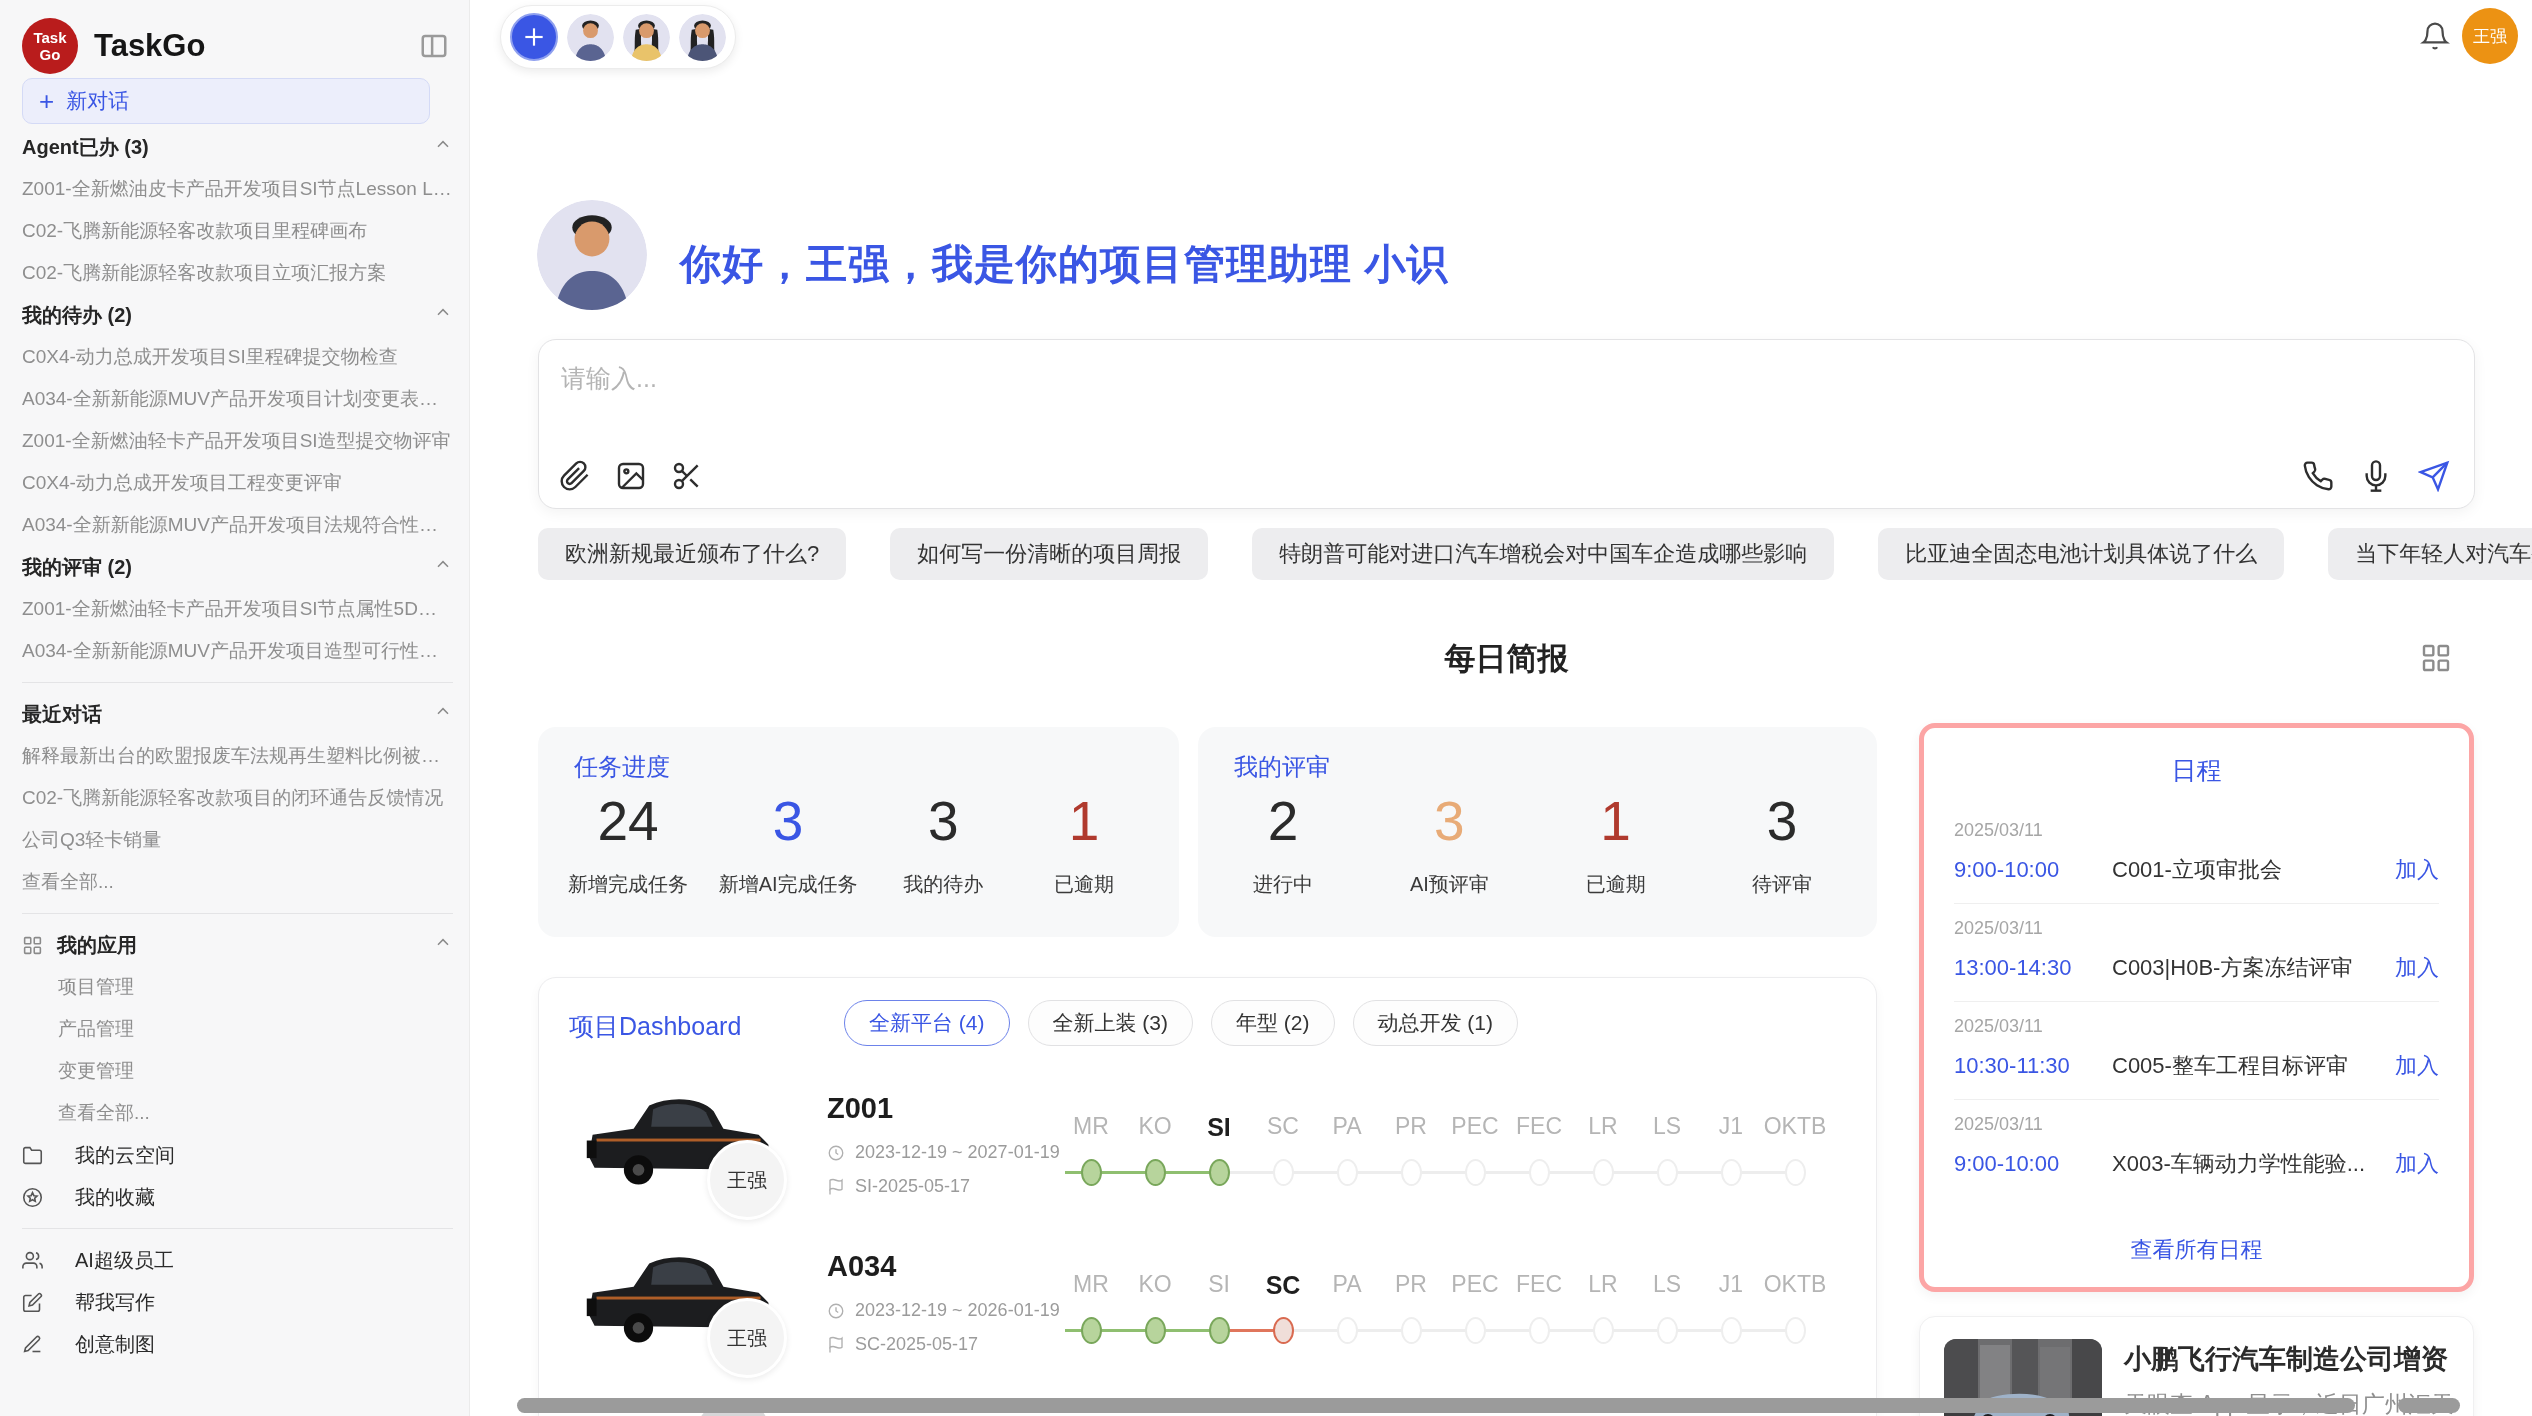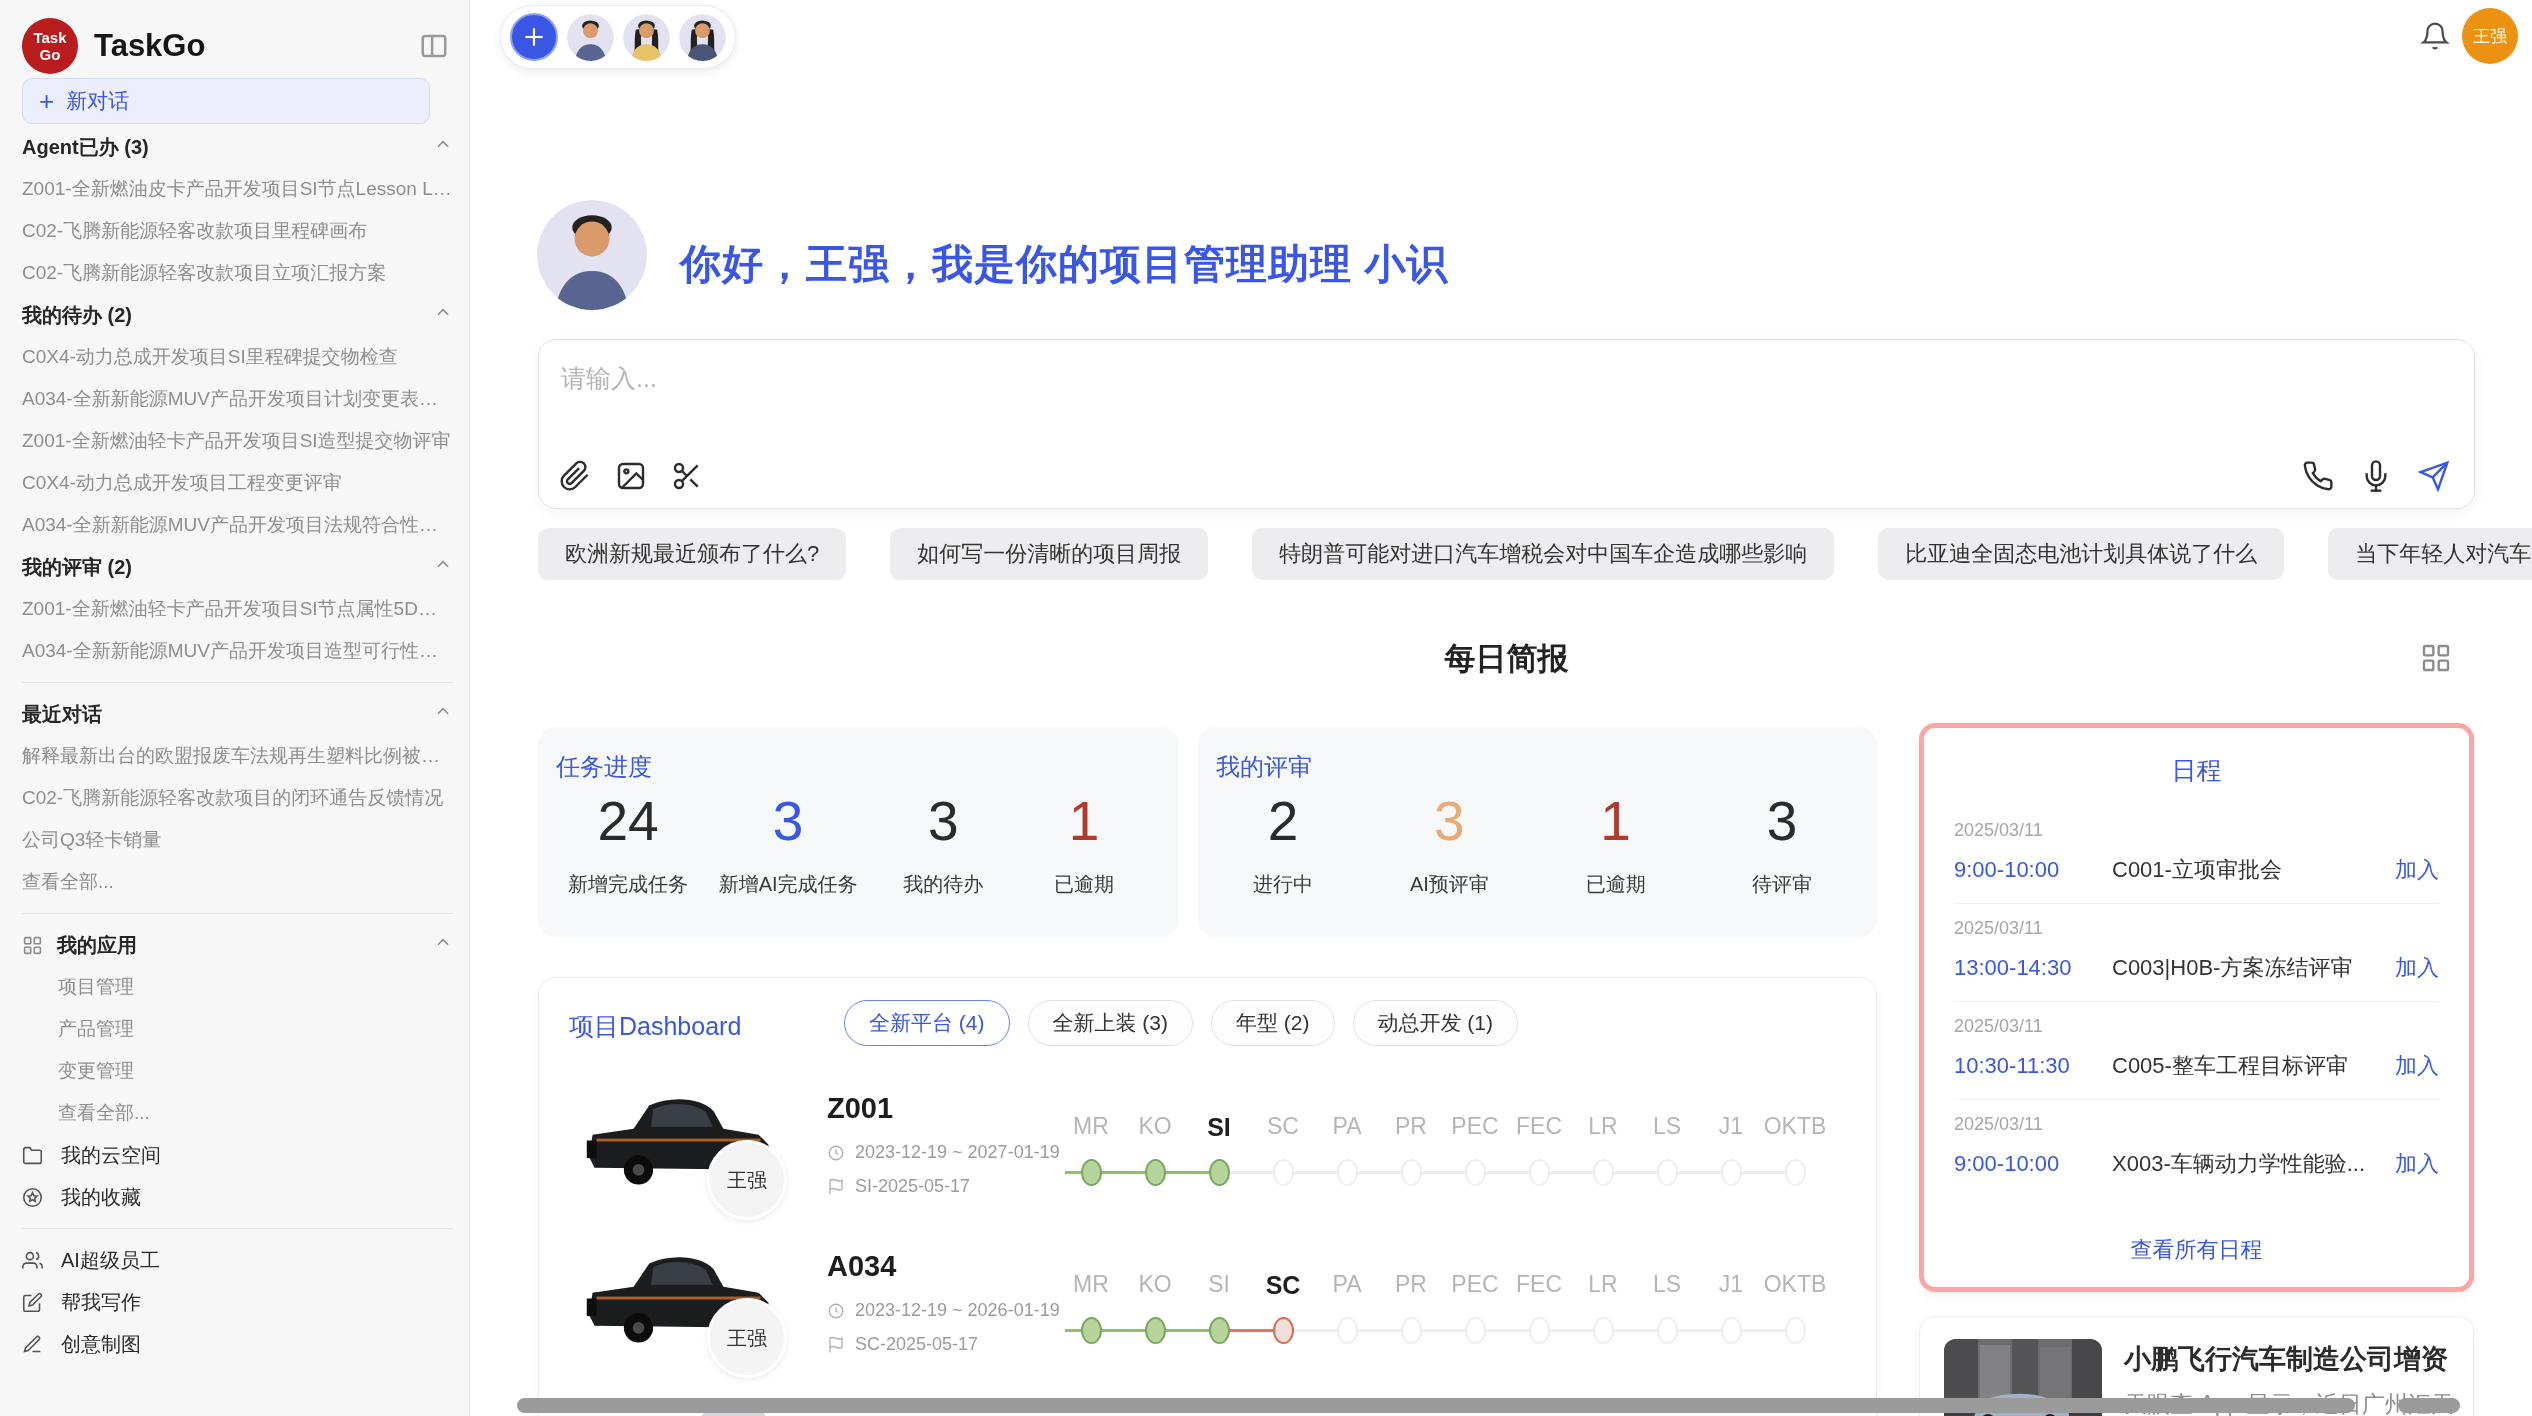--- a/index.html
+++ b/index.html
@@ -22,21 +22,21 @@
   .new-chat .plus { font-size:26px; margin-right:12px; font-weight:400; }
   #sb-scroll { position:absolute; left:22px; right:16px; top:126px; bottom:0; overflow:hidden; }
   .sb-sec { height:42px; display:flex; align-items:center; font-size:20px; font-weight:600;
     color:#262626; cursor:pointer; }
   .sb-sec .sp { flex:1; }
   .sb-sec svg { width:20px; height:20px; color:#8a8a8a; }
   .sb-item { height:42px; line-height:42px; font-size:19px; color:#8e8e8e; white-space:nowrap;
     overflow:hidden; text-overflow:ellipsis; cursor:pointer; }
   .sb-item.indent { padding-left:36px; }
   .sb-div { border-top:1px solid #e4e4e6; margin:10px 0; }
-  .sb-link { height:42px; display:flex; align-items:center; gap:18px; font-size:20px;
+  .sb-link { height:42px; display:flex; align-items:center; gap:32px; font-size:20px;
     color:#2b2b2b; cursor:pointer; }
   .sb-link svg { width:21px; height:21px; color:#555; }
 
   
   .assistant-pill { position:absolute; left:500px; top:5px; height:64px; border-radius:32px;
     background:#fff; border:1px solid #ececec; box-shadow:0 3px 10px rgba(0,0,0,.08);
     display:flex; align-items:center; gap:9px; padding:0 9px; }
   .pill-add { width:48px; height:48px; border-radius:50%; background:#3a56e4; color:#fff;
     display:flex; align-items:center; justify-content:center; cursor:pointer;
     border:2px solid #8fa0ef; }
@@ -71,21 +71,21 @@
     padding:0 27px; font-size:22px; color:#333; white-space:nowrap; cursor:pointer; }
 
   
   .briefing-title { position:absolute; left:538px; top:638px; width:1937px; text-align:center;
     font-size:31px; font-weight:700; color:#222; }
   .briefing-grid-icon { position:absolute; left:2420px; top:642px; width:32px; height:32px;
     color:#8c8c8c; cursor:pointer; }
   .stat-card { position:absolute; top:727px; height:210px; background:#f7f8f9; border-radius:18px; }
   #stat-0 { left:538px; width:641px; }
   #stat-1 { left:1198px; width:679px; }
-  .stat-title { position:absolute; left:18px; top:24px; font-size:24px; color:#3a56e4; }
+  .stat-title { position:absolute; left:36px; top:24px; font-size:24px; color:#3a56e4; }
   .metrics { position:absolute; left:30px; right:40px; top:62px; display:flex;
     justify-content:space-between; }
   .metric { min-width:110px; text-align:center; }
   .metric .val { font-size:55px; font-weight:500; color:#2b2b2b; }
   .metric.blue .val { color:#3a56e4; }
   .metric.red .val { color:#b03a2e; }
   .metric.orange .val { color:#e8ab77; }
   .metric .lab { margin-top:18px; font-size:20px; color:#3a3a3a; }
 
   

